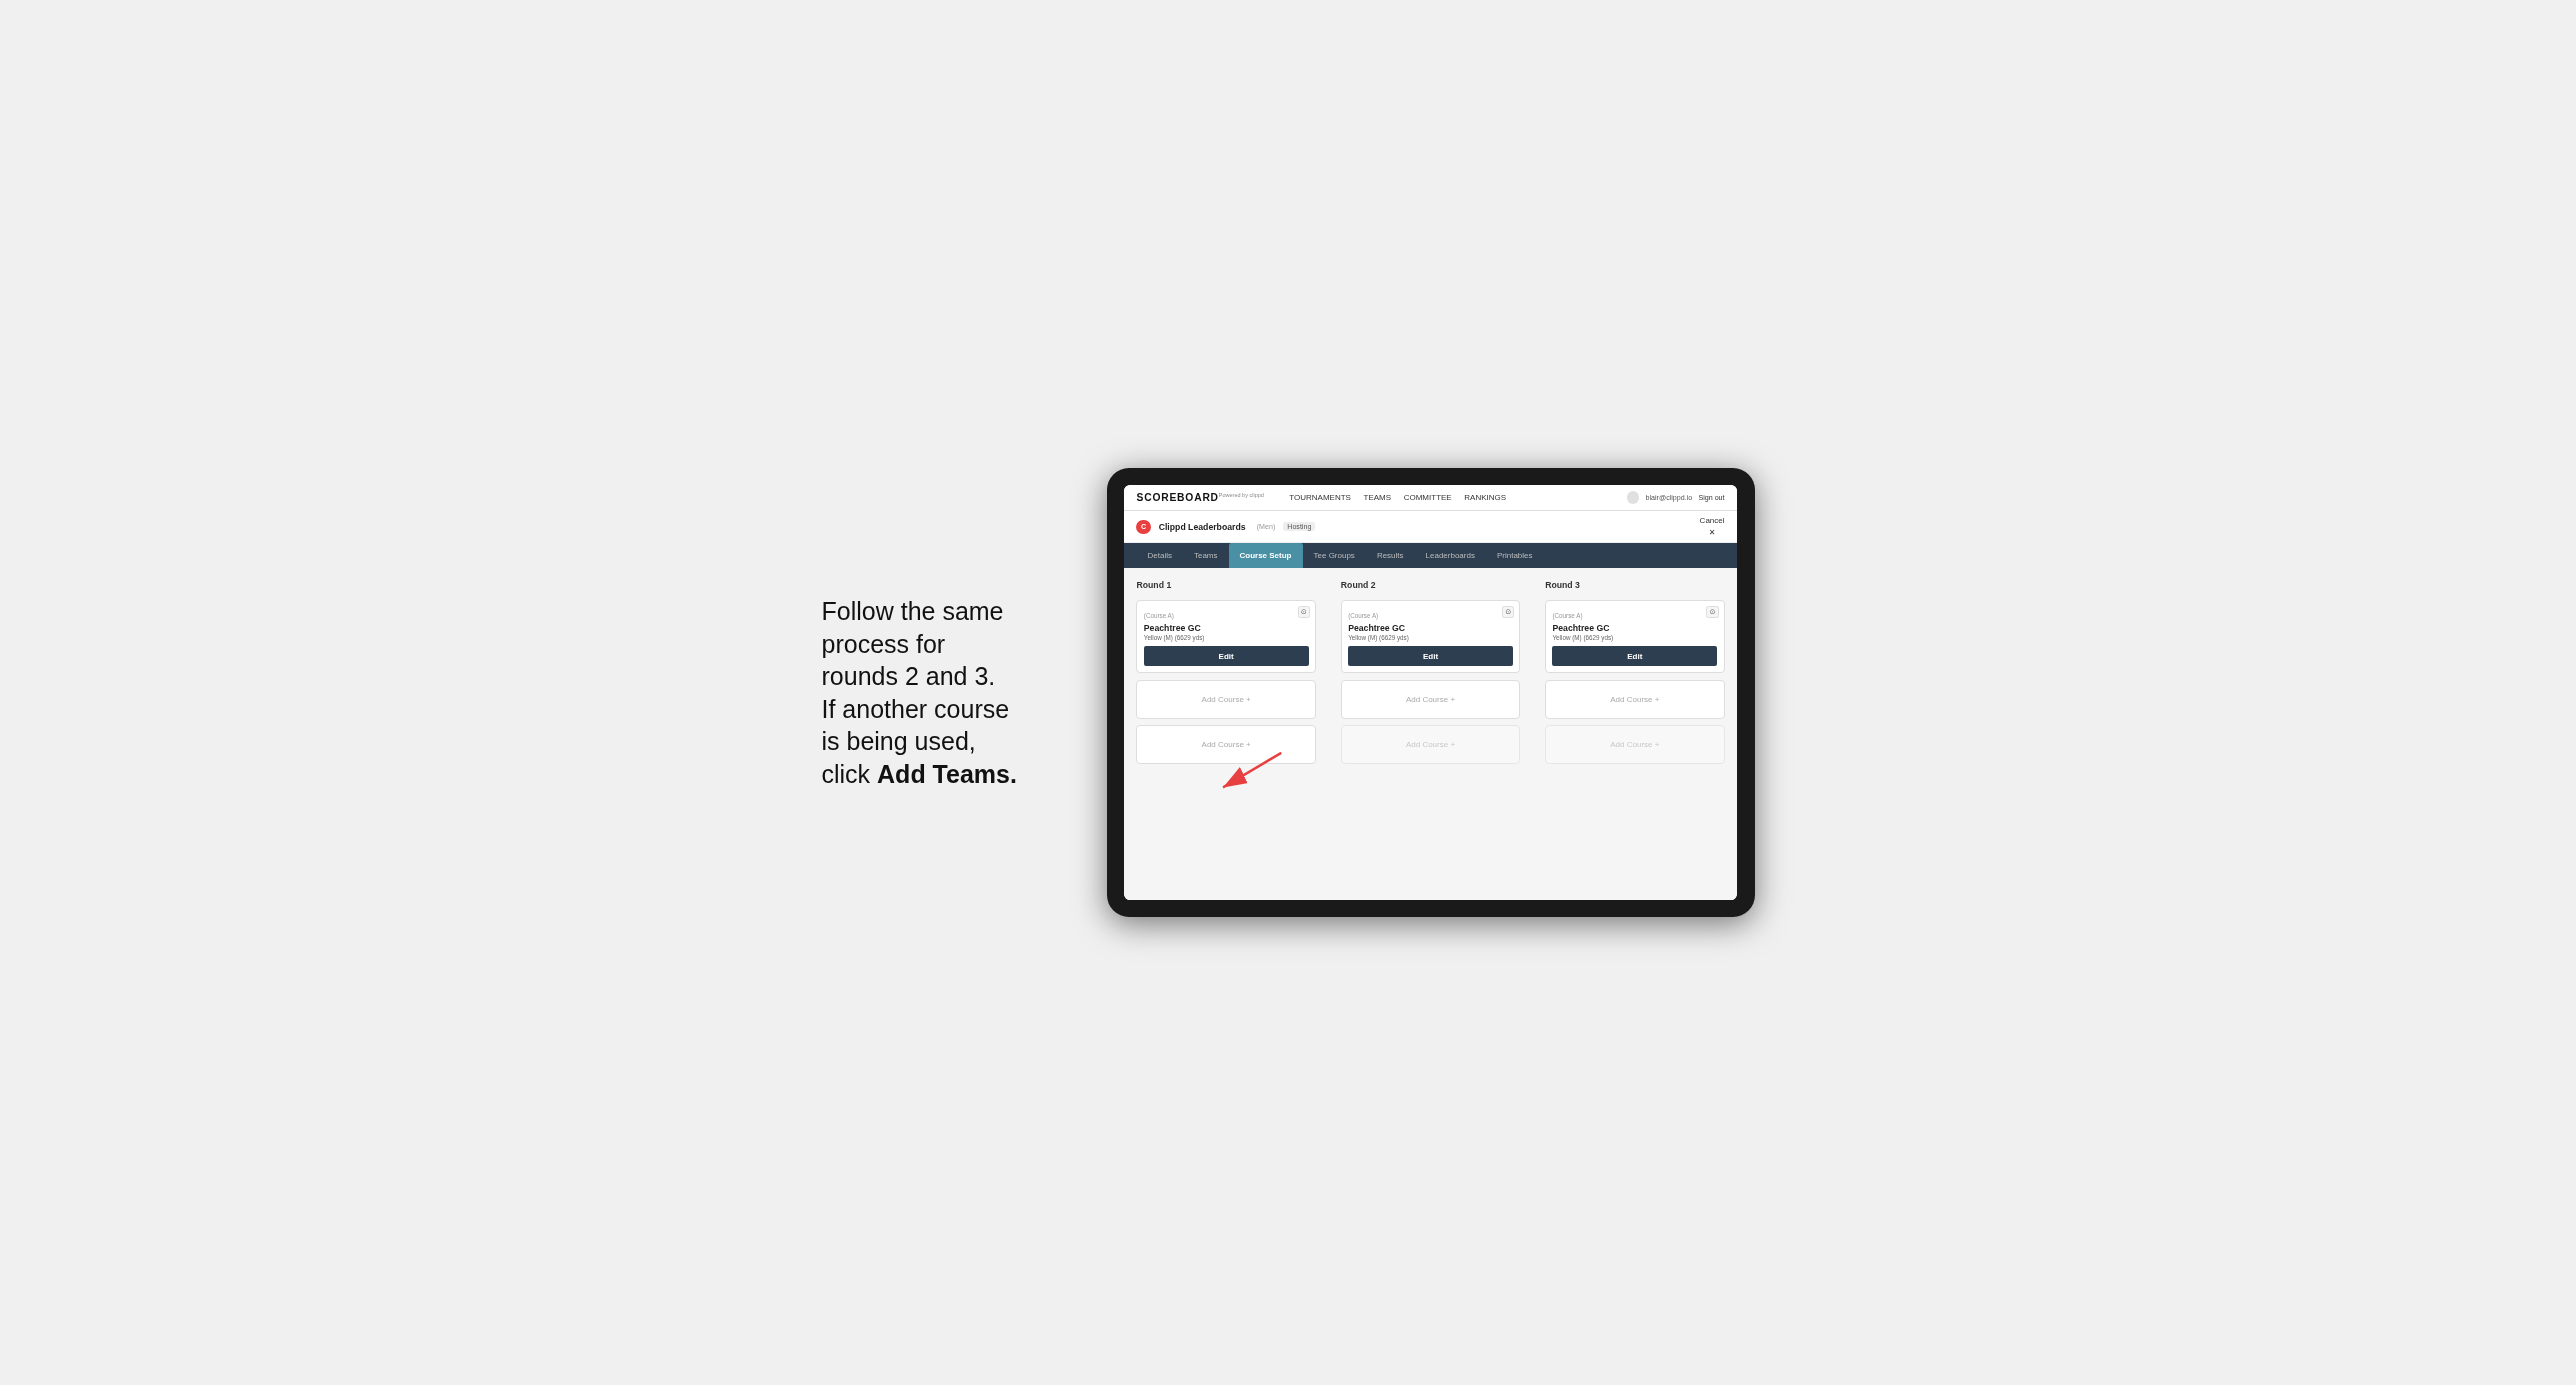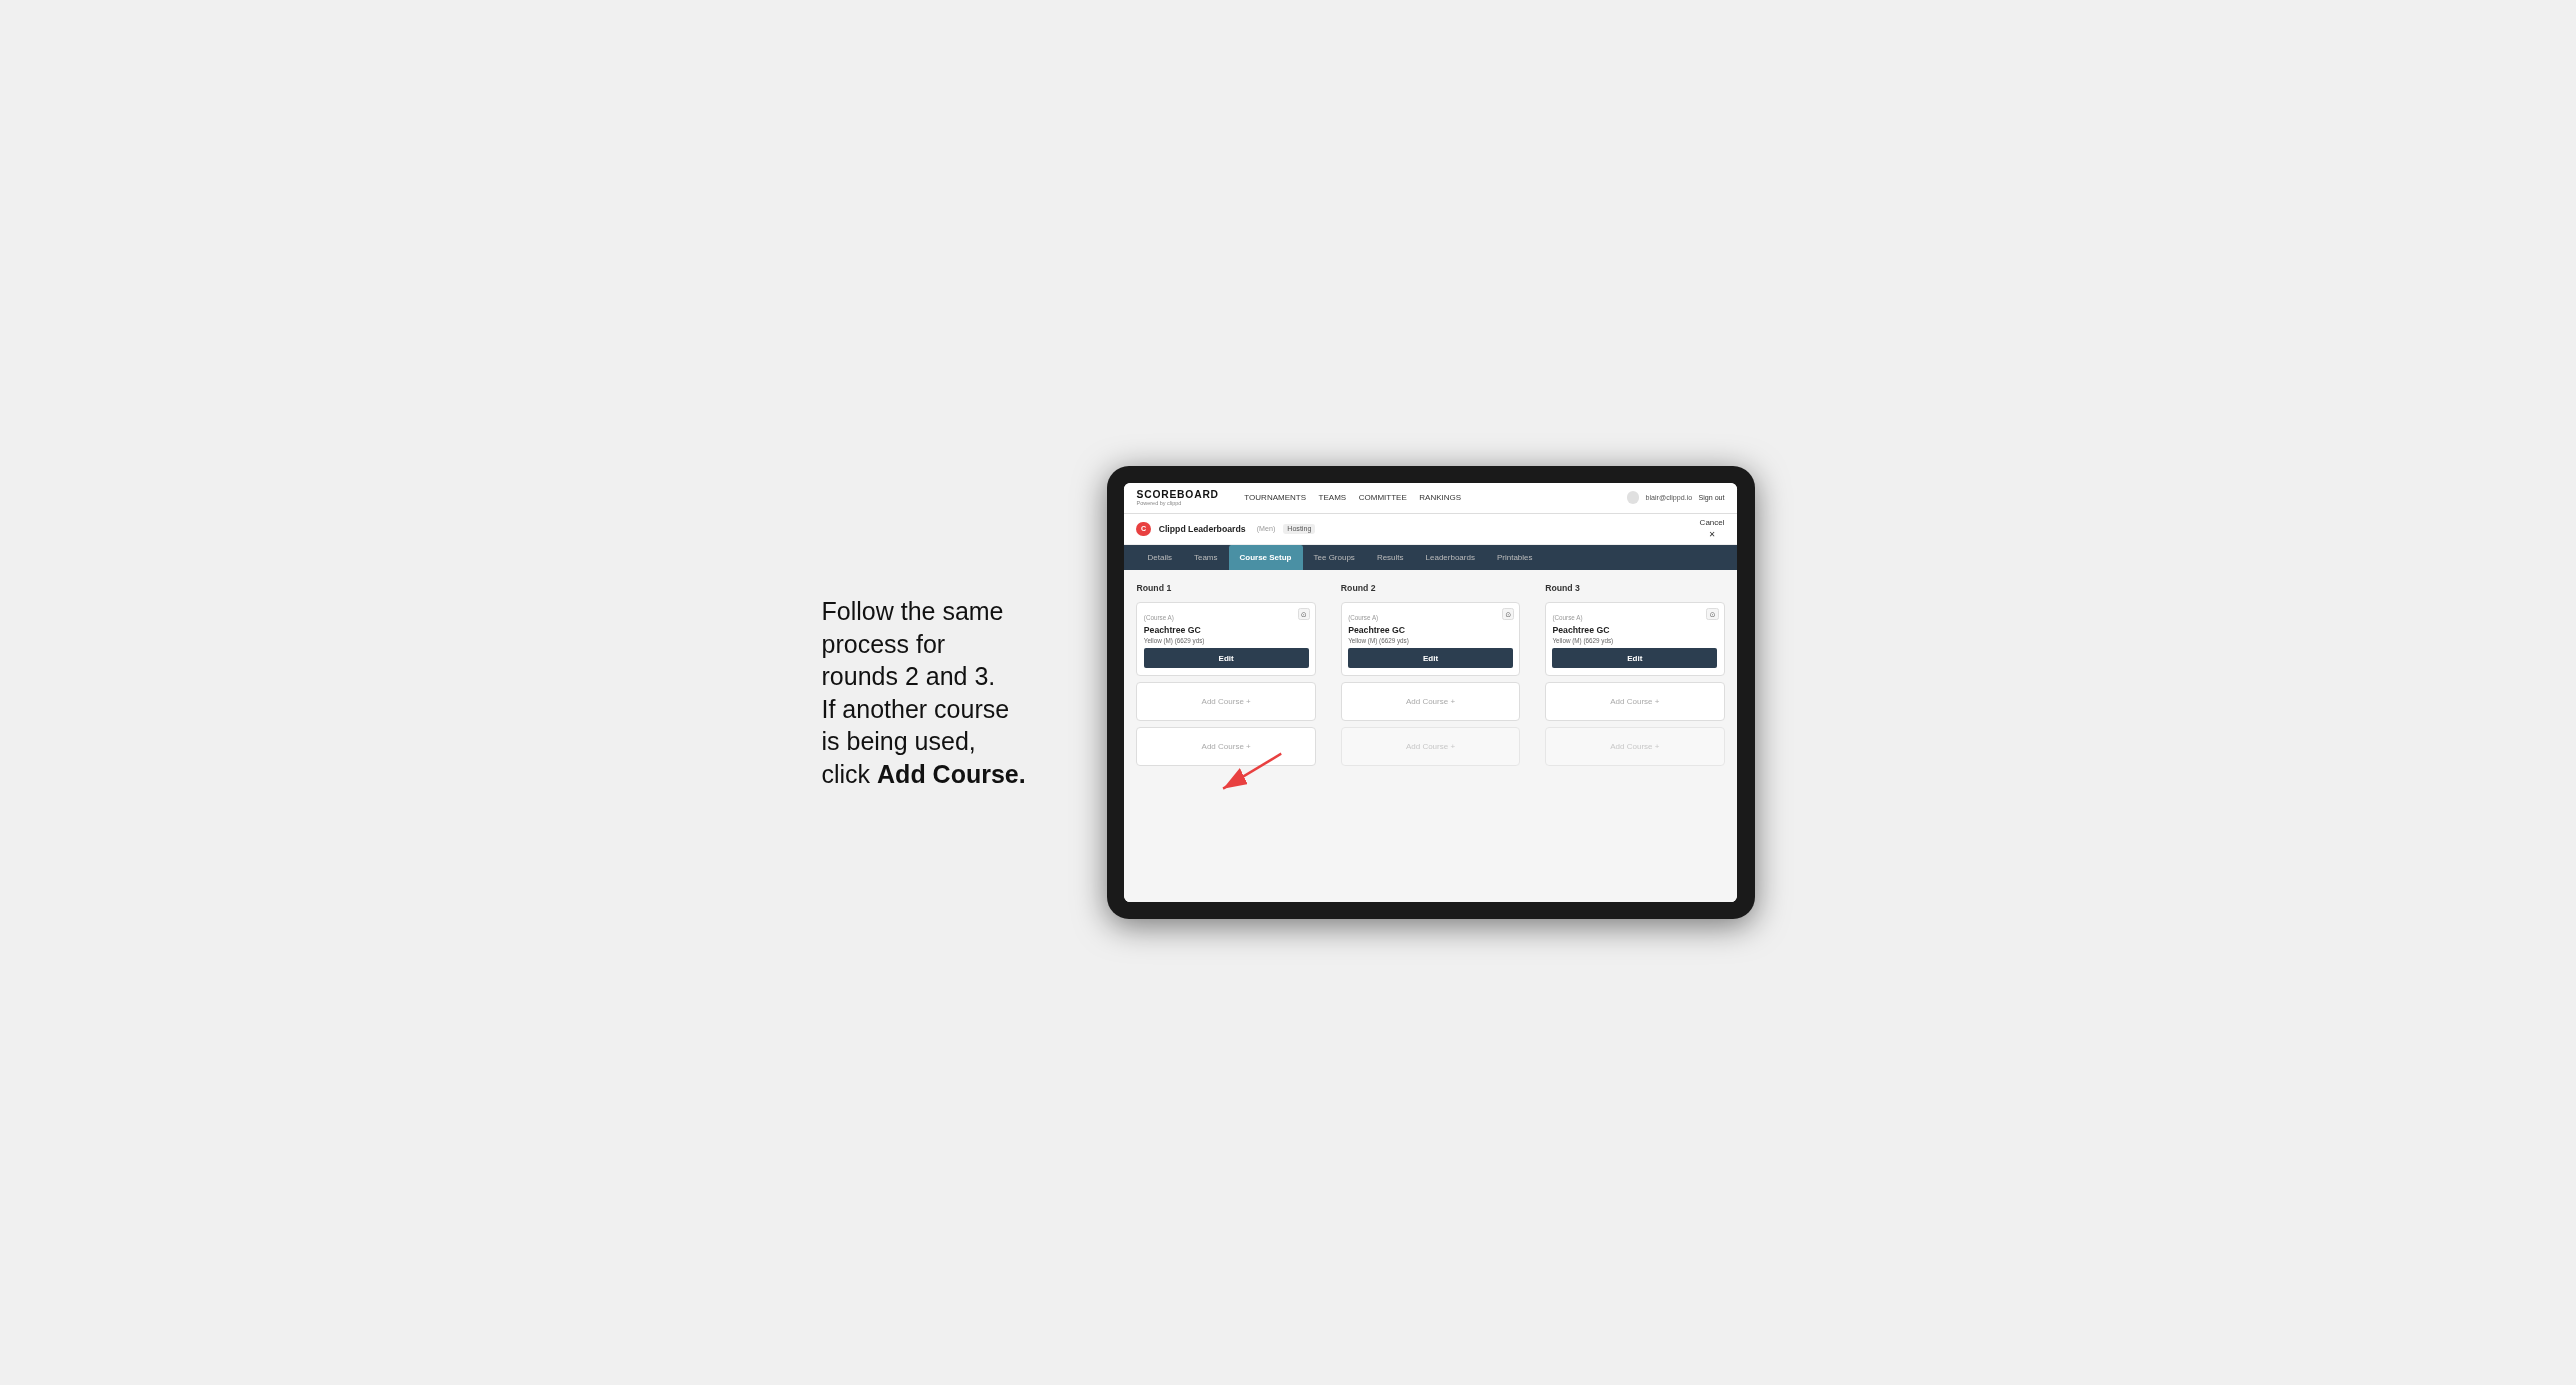--- a/index.html
+++ b/index.html
@@ -47,21 +47,21 @@
     .top-nav {
       display: flex;
       align-items: center;
       background: #fff;
       border-bottom: 0.8px solid #ddd;
       padding: 6.3px 12.6px;
       gap: 16px;
     }
     .logo-area {
       display: flex;
-      flex-direction: column;
+      flex-direction: row;
       margin-right: 9.5px;
     }
     .logo-title {
       font-size: 10.3px;
       font-weight: 900;
       letter-spacing: 0.8px;
       color: #111;
     }
     .logo-sub {
       font-size: 5.5px;
@@ -260,21 +260,21 @@
 <body>
 
 <div class="page-wrapper">
 
   <div class="left-text">
     <span>Follow the same</span><br>
     <span>process for</span><br>
     <span>rounds 2 and 3.</span><br>
     <span>If another course</span><br>
     <span>is being used,</span><br>
-    <span>click </span><strong>Add Course.</strong>
+    <span>click </span><strong>Add Teams.</strong>
   </div>
 
   <div class="tablet-frame">
     <div class="tablet-screen">
 
       <div class="top-nav">
         <div class="logo-area">
           <span class="logo-title">SCOREBOARD</span>
           <span class="logo-sub">Powered by clippd</span>
         </div>

